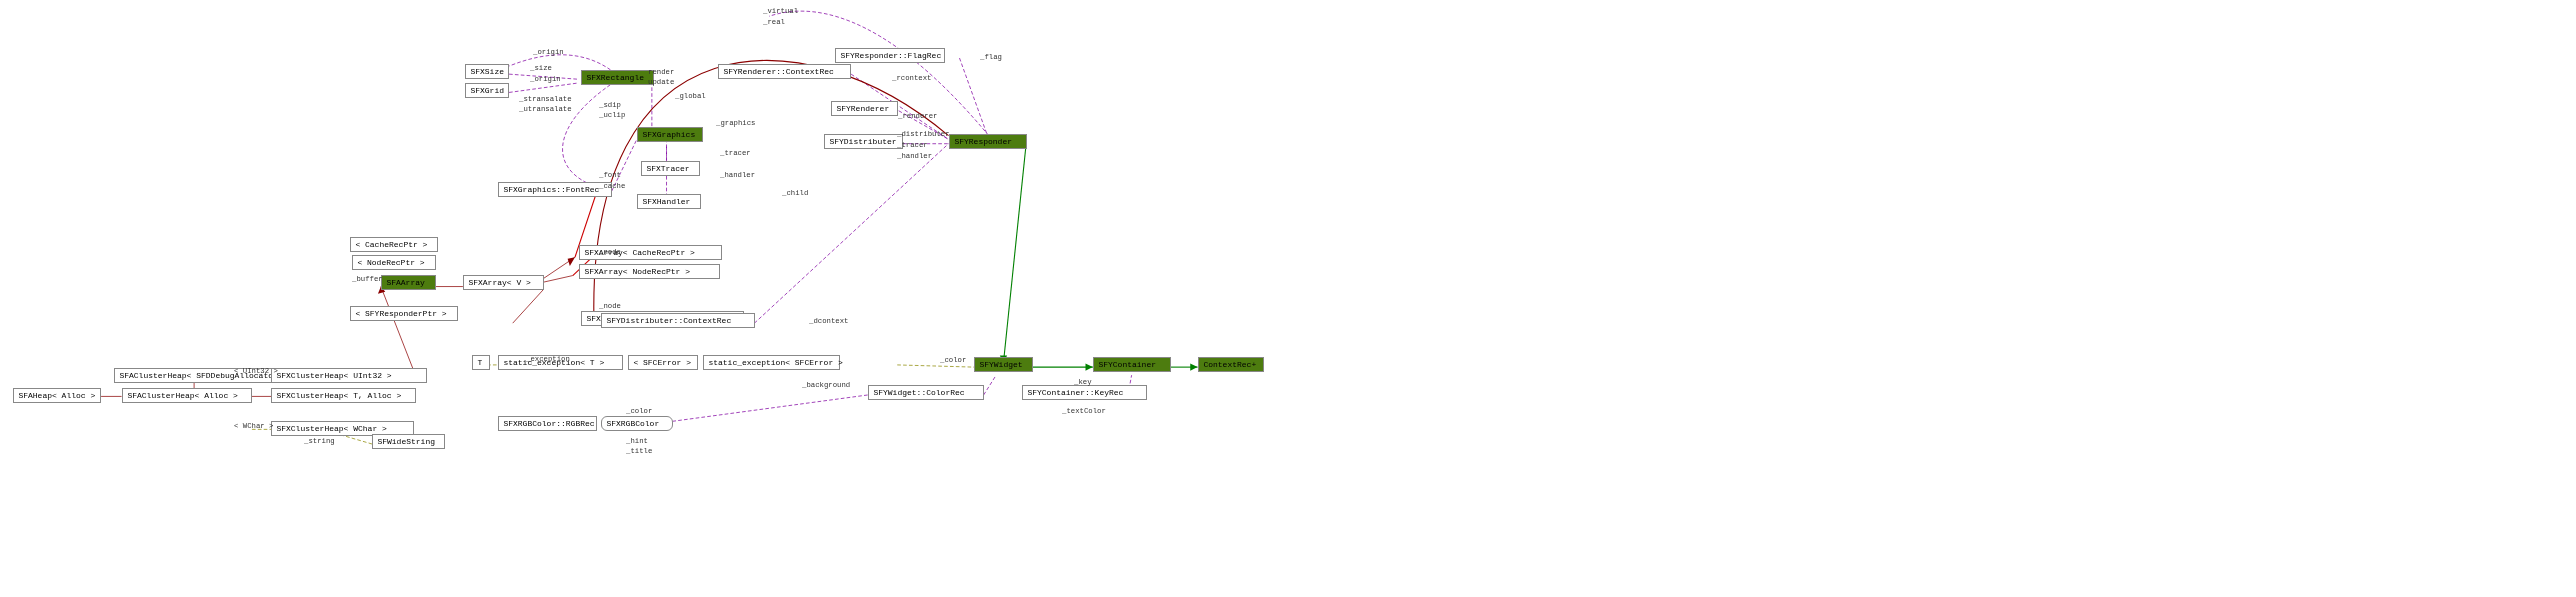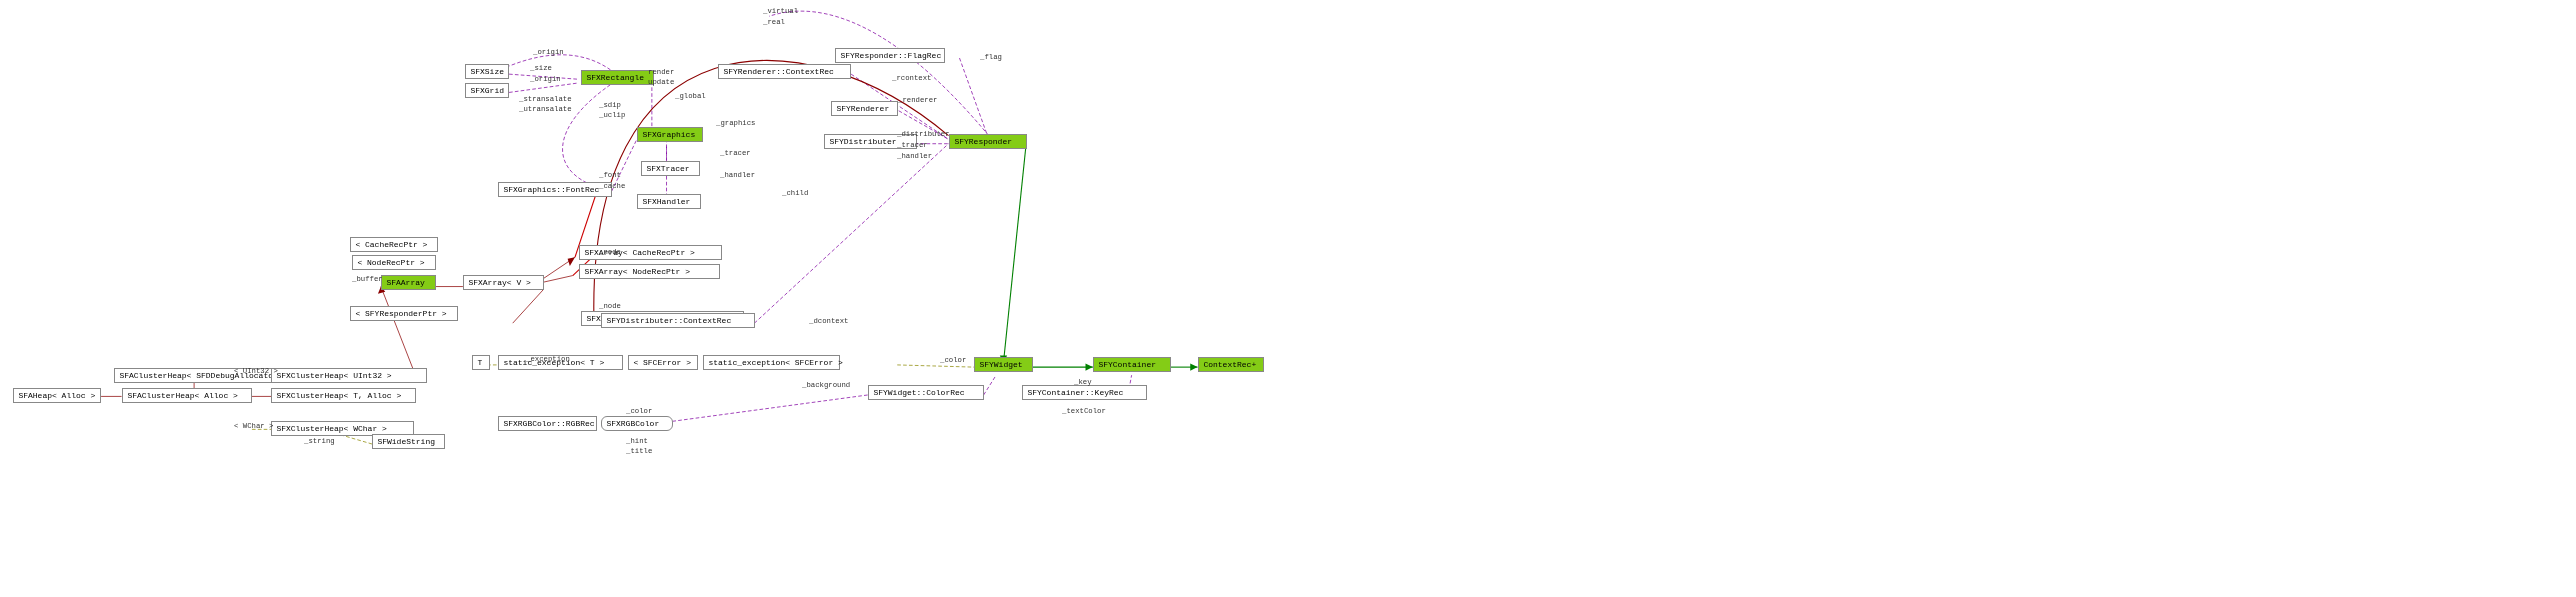--- a/index.html
+++ b/index.html
@@ -21,21 +21,21 @@
     .node-box {
       position: absolute;
       background: #fff;
       border: 0.7px solid #888;
       padding: 2.2px 4.4px;
       font-size: 8px;
       white-space: nowrap;
       cursor: default;
     }
     .node-box.yellow-fill {
-      background: #84cc16;
+      background: #4d7c0f;
       border: 0.7px solid #888;
     }
     .node-label {
       font-size: 7.3px;
       position: absolute;
       white-space: nowrap;
       color: #333;
     }
     svg.arrows {
       position: absolute;
@@ -212,21 +212,21 @@
   </div>
 
   <div class="node-box" style="left:718px; top:64px; width:133px;">
     <span>SFYRenderer::ContextRec</span>
   </div>
 
   <div class="node-box" style="left:831px; top:101px; width:67px;">
     <span>SFYRenderer</span>
   </div>
 
-  <div class="node-box" style="left:824px; top:134px; width:93px;">
+  <div class="node-box" style="left:824px; top:134px; width:79px;">
     <span>SFYDistributer</span>
   </div>
 
   <div class="node-box yellow-fill" style="left:949px; top:134px; width:78px;">
     <span>SFYResponder</span>
   </div>
 
   <div class="node-box" style="left:601px; top:313px; width:154px;">
     <span>SFYDistributer::ContextRec</span>
   </div>
@@ -307,21 +307,21 @@
   <span class="node-label" style="left:599px; top:171px;">_font</span>
   <span class="node-label" style="left:599px; top:182px; color:#333;">_cache</span>
   <span class="node-label" style="left:599px; top:248px;">_node</span>
   <span class="node-label" style="left:599px; top:302px;">_node</span>
   <span class="node-label" style="left:720px; top:149px;">_tracer</span>
   <span class="node-label" style="left:720px; top:171px;">_handler</span>
   <span class="node-label" style="left:897px; top:141px;">_tracer</span>
   <span class="node-label" style="left:897px; top:152px;">_handler</span>
   <span class="node-label" style="left:892px; top:74px;">_rcontext</span>
   <span class="node-label" style="left:980px; top:53px;">_flag</span>
-  <span class="node-label" style="left:898px; top:96px;">_renderer</span>
+  <span class="node-label" style="left:898px; top:112px;">_renderer</span>
   <span class="node-label" style="left:897px; top:130px;">_distributer</span>
   <span class="node-label" style="left:782px; top:189px;">_child</span>
   <span class="node-label" style="left:809px; top:317px;">_dcontext</span>
   <span class="node-label" style="left:526px; top:355px;">_exception</span>
   <span class="node-label" style="left:940px; top:356px;">_color</span>
   <span class="node-label" style="left:1074px; top:378px;">_key</span>
   <span class="node-label" style="left:626px; top:407px;">_color</span>
   <span class="node-label" style="left:802px; top:381px;">_background</span>
   <span class="node-label" style="left:626px; top:437px;">_hint</span>
   <span class="node-label" style="left:626px; top:447px;">_title</span>

